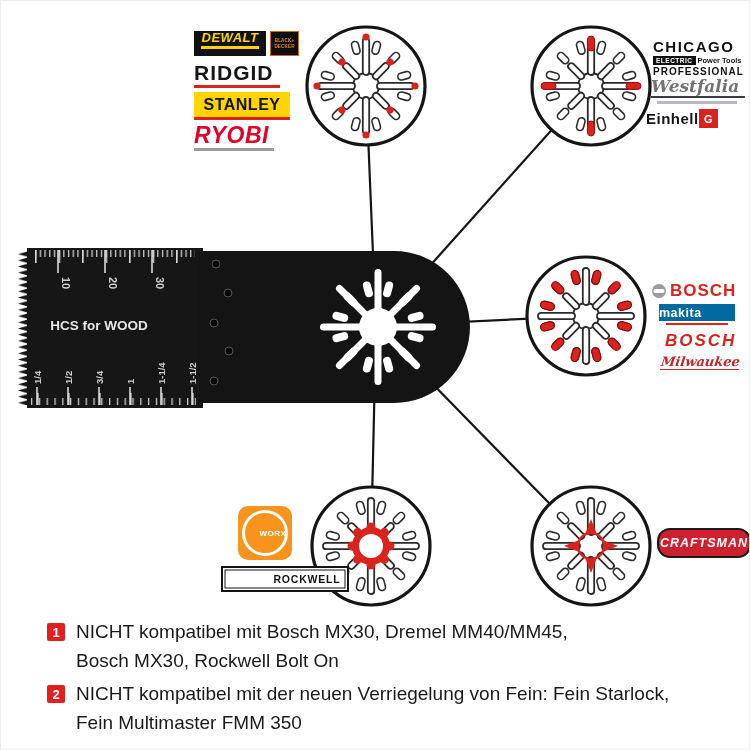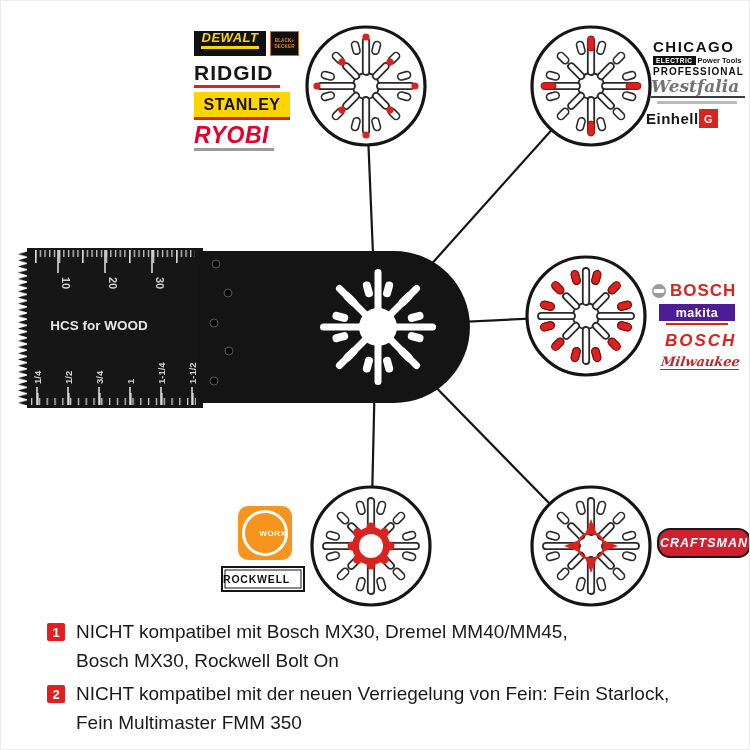--- a/index.html
+++ b/index.html
@@ -32,30 +32,30 @@
   .westfalia{left:650px;top:76px;width:96px;}
   .westfalia .t{font-family:"DejaVu Serif",serif;font-style:italic;font-weight:700;font-size:17px;color:#737373;line-height:18px;}
   .westfalia .bar{width:94px;height:1.5px;background:#3a3a46;margin-top:1px;}
   .westfalia .tag{width:80px;height:3px;background:#b9b9c2;margin-top:3px;margin-left:6px;}
   .einhell{left:645px;top:108px;display:flex;align-items:center;}
   .einhell .t{font-size:15px;font-weight:800;color:#161616;letter-spacing:.5px;}
   .einhell .sq{width:19px;height:19px;background:#d9231f;color:#fff;font-weight:900;font-size:11px;display:flex;align-items:center;justify-content:center;}
   .boschstack{left:650px;top:280px;width:98px;}
   .bosch-row{display:flex;align-items:center;gap:3px;}
   .bosch-row .t{color:#d9231f;font-weight:900;font-size:17px;letter-spacing:1px;}
-  .makita-box{width:76px;height:17px;background:#4c1d95;display:flex;align-items:center;justify-content:center;margin:3px 0 0 8px;}
+  .makita-box{width:76px;height:17px;background:#0369a1;display:flex;align-items:center;margin:3px 0 0 8px;}
   .makita-box .t{color:#fff;font-weight:800;font-size:12.5px;letter-spacing:.5px;line-height:12px;}
   .makita-tag{width:62px;height:2px;background:#d9231f;margin:2px 0 0 15px;}
   .skil{color:#d9231f;font-weight:900;font-style:italic;font-size:17px;letter-spacing:2px;margin:6px 0 0 14px;}
   .milwaukee{font-family:"DejaVu Serif",serif;font-style:italic;font-weight:700;font-size:13px;color:#c0272d;border-bottom:1.5px solid #c0272d;display:inline-block;margin:3px 0 0 10px;transform:skewX(-8deg);}
   
   .worx{left:237px;top:505px;width:54px;height:54px;background:#f7941d;border-radius:10px;display:flex;align-items:center;justify-content:center;}
   .worx .ring{width:40px;height:40px;border:3px solid #fff;border-radius:50%;display:flex;align-items:center;justify-content:center;}
   .worx .t{color:#fff;font-weight:900;font-size:8px;letter-spacing:.5px;padding-left:16px;}
-  .rockwell{left:220px;top:565px;width:80px;height:22px;background:#fff;border:2px solid #141414;box-shadow:inset 0 0 0 1.5px #fff, inset 0 0 0 2.5px #141414;display:flex;align-items:center;justify-content:flex-start;}
+  .rockwell{left:220px;top:565px;width:80px;height:22px;background:#fff;border:2px solid #141414;box-shadow:inset 0 0 0 1.5px #fff, inset 0 0 0 2.5px #141414;display:flex;align-items:center;justify-content:center;padding-left:44px;}
   .rockwell .t{font-size:10.5px;font-weight:900;letter-spacing:.8px;color:#111;}
   .craftsman{left:656px;top:527px;width:90px;height:26px;background:#cf2030;border:2px solid #1a1a1a;border-radius:13px;display:flex;align-items:center;justify-content:center;}
   .craftsman .t{color:#fff;font-weight:900;font-style:italic;font-size:12.5px;letter-spacing:1px;}
   
   .notes{left:46px;top:617px;width:680px;}
   .note{display:flex;gap:11px;margin-bottom:5px;}
   .badge{width:18px;height:18px;background:#e02020;color:#fff;font-weight:800;font-size:13px;display:flex;align-items:center;justify-content:center;border-radius:2px;margin-top:5px;flex:0 0 18px;}
   .ntext{font-size:19px;color:#1a1a1a;line-height:28.5px;}
 </style>
 </head>

